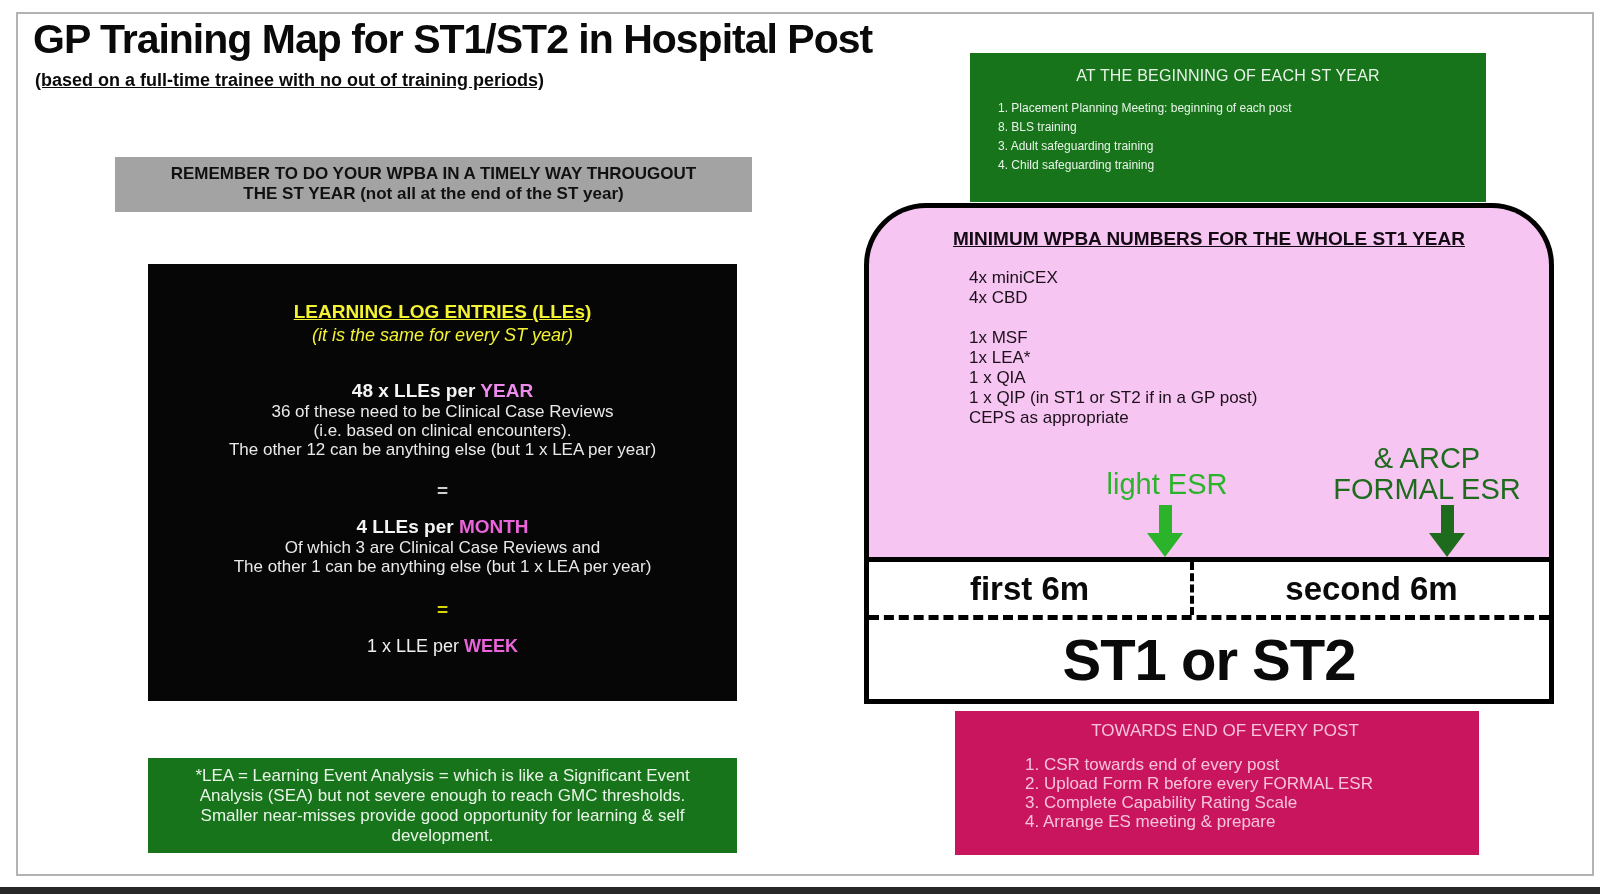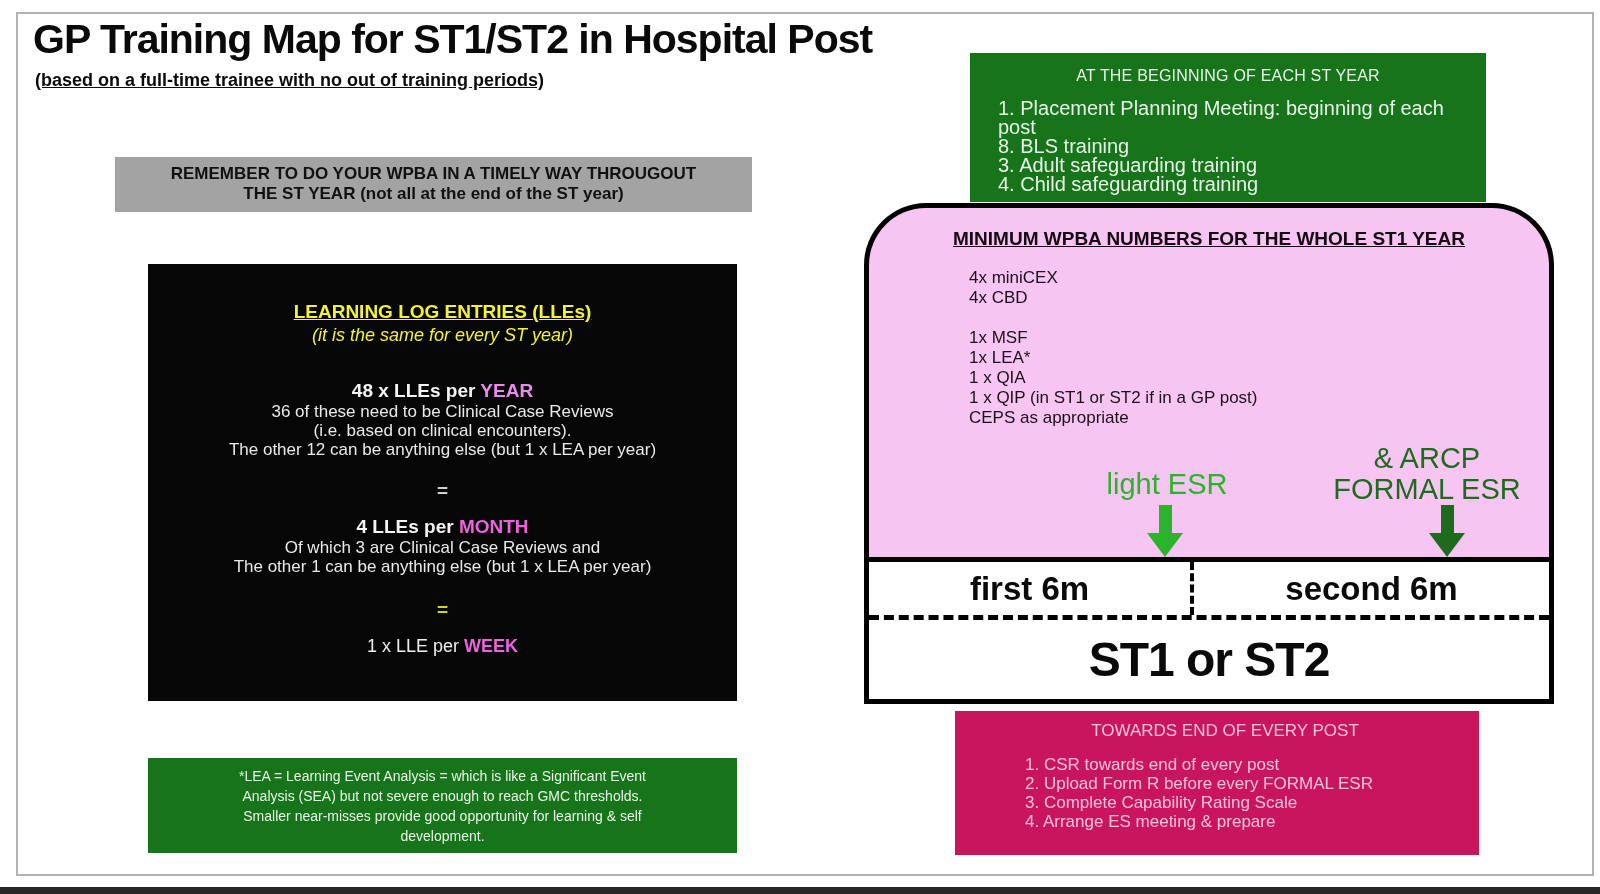--- a/index.html
+++ b/index.html
@@ -22,23 +22,23 @@
   .hl-violet { color:#ec64dc; }
   .equals-white { margin-top:21px; font-size:19px; font-weight:700; color:#cfcfcf; }
   .equals-yellow { margin-top:23px; font-size:19px; font-weight:700; color:#d6d600; }
   .lle-month-line { margin-top:14px; font-size:19px; font-weight:700; color:#f4f4f4; }
   .lle-week-line { margin-top:15px; font-size:18px; color:#eeeeee; }
   .lle-week-line .hl-violet { font-weight:700; }
 
   .green-box { background:#17741a; color:#e9f4e9; }
   .begin-box { position:absolute; left:970px; top:53px; width:516px; height:149px; padding-top:14px; }
   .begin-title { text-align:center; font-size:16px; letter-spacing:0.2px; }
-  .begin-list { margin-top:14px; padding-left:28px; font-size:20px; line-height:19px; }
+  .begin-list { margin-top:14px; padding-left:28px; font-size:12px; line-height:19px; }
 
-  .note-box { position:absolute; left:148px; top:758px; width:589px; height:95px; text-align:center; font-size:14px; line-height:20px; padding-top:8px; }
+  .note-box { position:absolute; left:148px; top:758px; width:589px; height:95px; text-align:center; font-size:17px; line-height:20px; padding-top:8px; }
 
   .wpba-box { position:absolute; left:864px; top:203px; width:690px; height:354px; background:#f6c5f1; border:5px solid #000; border-bottom:none; border-radius:62px 62px 0 0; }
   .wpba-heading { margin-top:20px; text-align:center; font-size:19px; font-weight:700; color:#140a14; text-decoration:underline; }
   .wpba-list { margin-top:18px; padding-left:100px; font-size:17px; line-height:20px; color:#1c101c; }
   .wpba-gap { height:20px; }
   .esr-label-light { position:absolute; left:218px; top:260px; width:160px; text-align:center; font-size:29px; color:#2bb42b; }
   .esr-label-formal { position:absolute; left:458px; top:235px; width:200px; text-align:center; font-size:29px; line-height:31px; color:#1e6b1e; }
   .arrow { position:absolute; width:36px; height:52px; }
   .arrow .stem { width:13px; height:28px; margin:0 auto; }
   .arrow .head { width:0; height:0; border-left:18px solid transparent; border-right:18px solid transparent; }
@@ -47,21 +47,21 @@
   .arrow-light .head { border-top:24px solid #2bb42b; }
   .arrow-formal { left:560px; top:297px; }
   .arrow-formal .stem { background:#1e6b1e; }
   .arrow-formal .head { border-top:24px solid #1e6b1e; }
 
   .timeline-box { position:absolute; left:864px; top:557px; width:690px; height:147px; background:#ffffff; border:5px solid #000; display:flex; flex-direction:column; }
   .timeline-row1 { height:58px; border-bottom:5px dashed #000; display:flex; }
   .timeline-cell-first { width:321px; display:flex; align-items:center; justify-content:center; }
   .timeline-cell-second { flex:1; border-left:4px dashed #000; display:flex; align-items:center; justify-content:center; }
   .timeline-cell-first, .timeline-cell-second { font-size:33px; font-weight:700; color:#0a0a0a; }
-  .timeline-row2 { flex:1; display:flex; align-items:center; justify-content:center; font-size:48px; font-weight:700; color:#0a0a0a; letter-spacing:-1px; }
+  .timeline-row2 { flex:1; display:flex; align-items:center; justify-content:center; font-size:58px; font-weight:700; color:#0a0a0a; letter-spacing:-1px; }
 
   .end-box { position:absolute; left:955px; top:711px; width:524px; height:144px; background:#c8155e; color:#f7c3da; padding-top:10px;padding-left:16px; }
   .end-title { text-align:center; font-size:17px; }
   .end-list { margin-top:14px; padding-left:54px; font-size:17px; line-height:19px; }
 </style>
 </head>
 <body>
 
 <div class="canvas">
   <div class="frame"></div>

